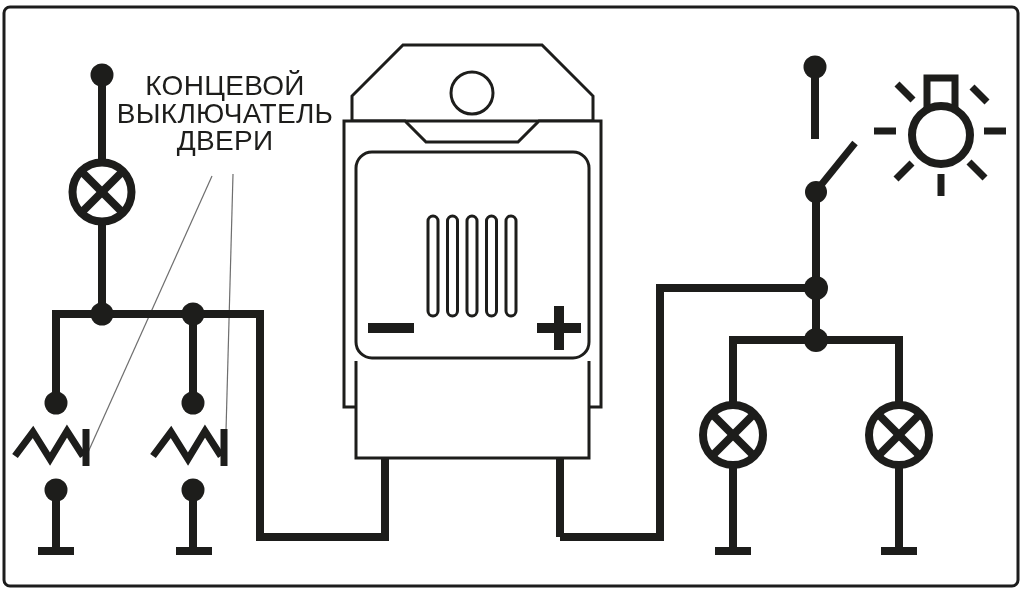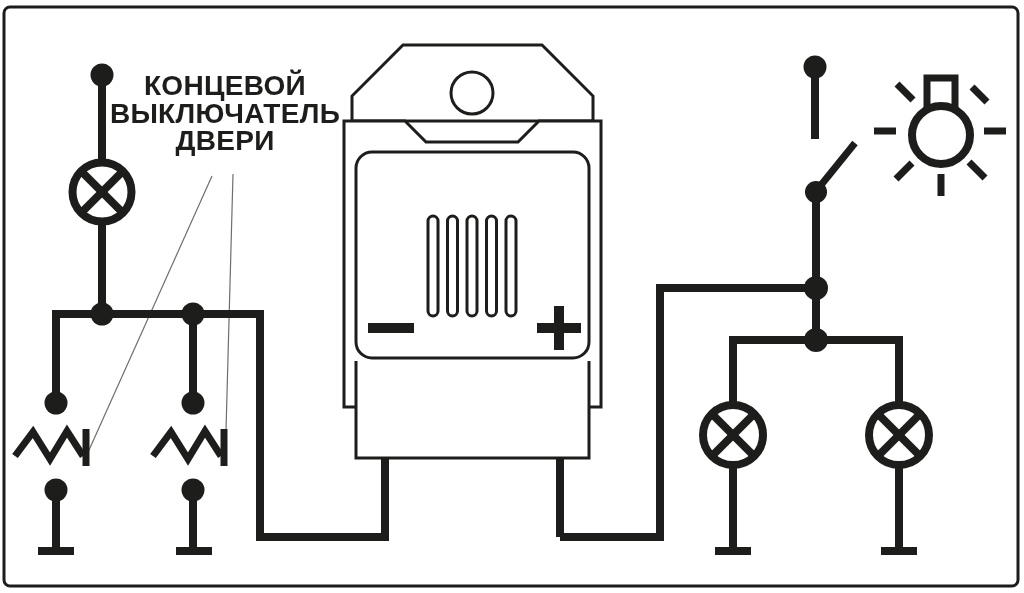--- a/index.html
+++ b/index.html
@@ -1,21 +1,21 @@
 <!DOCTYPE html>
 <html style="--ink: #1d1d1b; --paper: #ffffff; --leader: #6e6e6e;"><head>
 <meta charset="utf-8">
 <style>
   :root{
     --ink:#1d1d1b;
     --paper:#ffffff;
     --leader:#6e6e6e;
   }
   html,body{margin:0;padding:0;background:var(--paper);}
-  .stage{width:1018px;height:593px;position:relative;background:var(--paper);font-weight:bold;}
+  .stage{width:1018px;height:593px;position:relative;background:var(--paper);}
   svg{display:block;}
   .wire{stroke:var(--ink);stroke-width:8;fill:none;stroke-linejoin:miter;stroke-linecap:butt;}
   .wire7{stroke:var(--ink);stroke-width:7;fill:none;stroke-linecap:butt;}
   .outline{stroke:var(--ink);stroke-width:3;fill:var(--paper);stroke-linejoin:miter;}
   .dot{fill:var(--ink);stroke:none;}
   .solid{fill:var(--ink);stroke:none;}
   .leader{stroke:var(--leader);stroke-width:1.2;fill:none;}
   .zigzag{stroke:var(--ink);stroke-width:7;fill:none;stroke-linejoin:miter;stroke-linecap:butt;}
   .label-text{font-family:"Liberation Sans",sans-serif;font-size:28px;letter-spacing:0.3px;
               fill:var(--ink);text-anchor:middle;}

